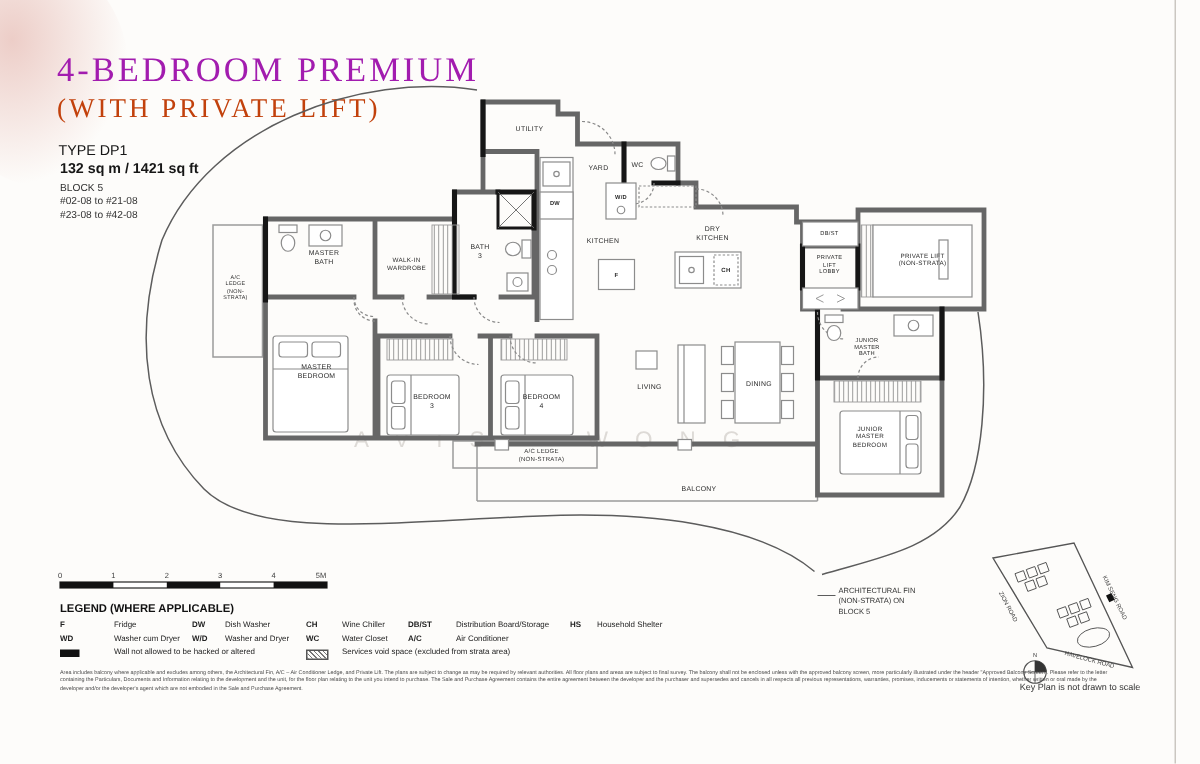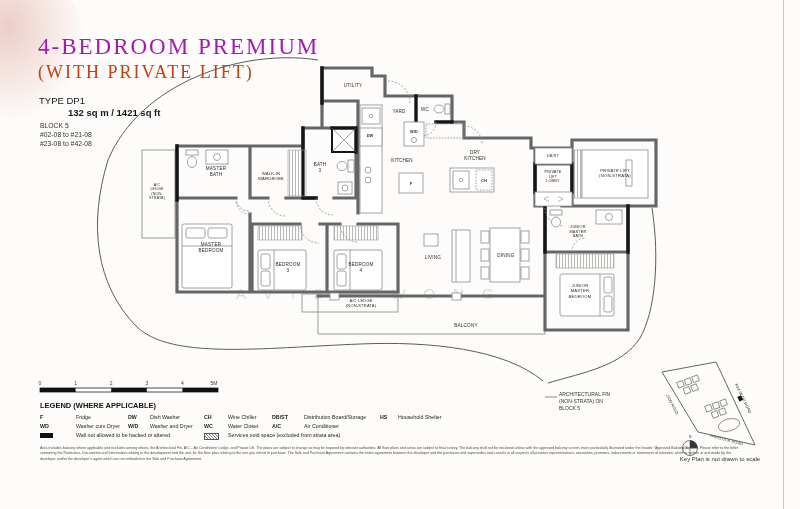--- a/index.html
+++ b/index.html
@@ -7,21 +7,21 @@
        font-family:"Liberation Sans",sans-serif;color:#2e2e2e;}
   .abs{position:absolute;}
   
   .blob{left:-34px;top:-26px;width:120px;height:150px;border-radius:50%;
         background:radial-gradient(ellipse at 35% 35%, rgba(223,167,158,.55), rgba(223,167,158,0) 70%);}
   .edge-line{left:783px;top:0;width:1px;height:509px;background:#cbc7c1;}
   
   .t1{left:38px;top:34px;font-family:"Liberation Serif",serif;font-size:23px;letter-spacing:2px;color:#a21caf;}
   .t2{left:38px;top:62px;font-family:"Liberation Serif",serif;font-size:18px;letter-spacing:2px;color:#c2410c;}
   .type{left:39px;top:95px;font-size:9.5px;font-weight:normal;color:#161616;}
-  .area{left:40px;top:107px;font-size:9.5px;font-weight:bold;color:#161616;margin-left:28px;}
+  .area{left:40px;top:107px;font-size:9.5px;font-weight:bold;color:#161616;}
   .blk{left:40px;top:122px;font-size:6.8px;color:#333;}
   .u1{left:40px;top:131px;font-size:6.8px;color:#333;}
   .u2{left:40px;top:140px;font-size:6.8px;color:#333;}
   
   .wm{left:236px;top:285px;font-size:15px;letter-spacing:18px;word-spacing:28px;
       color:rgba(148,138,132,.30);}
   
   .rl{position:absolute;transform:translate(-50%,-50%);font-size:4.6px;line-height:1.25;
       text-align:center;white-space:pre-line;color:#2c2c2c;letter-spacing:.2px;}
   .s38{font-size:3.8px;} .s36{font-size:3.6px;} .s40{font-size:4px;} .s42{font-size:4.2px;}

